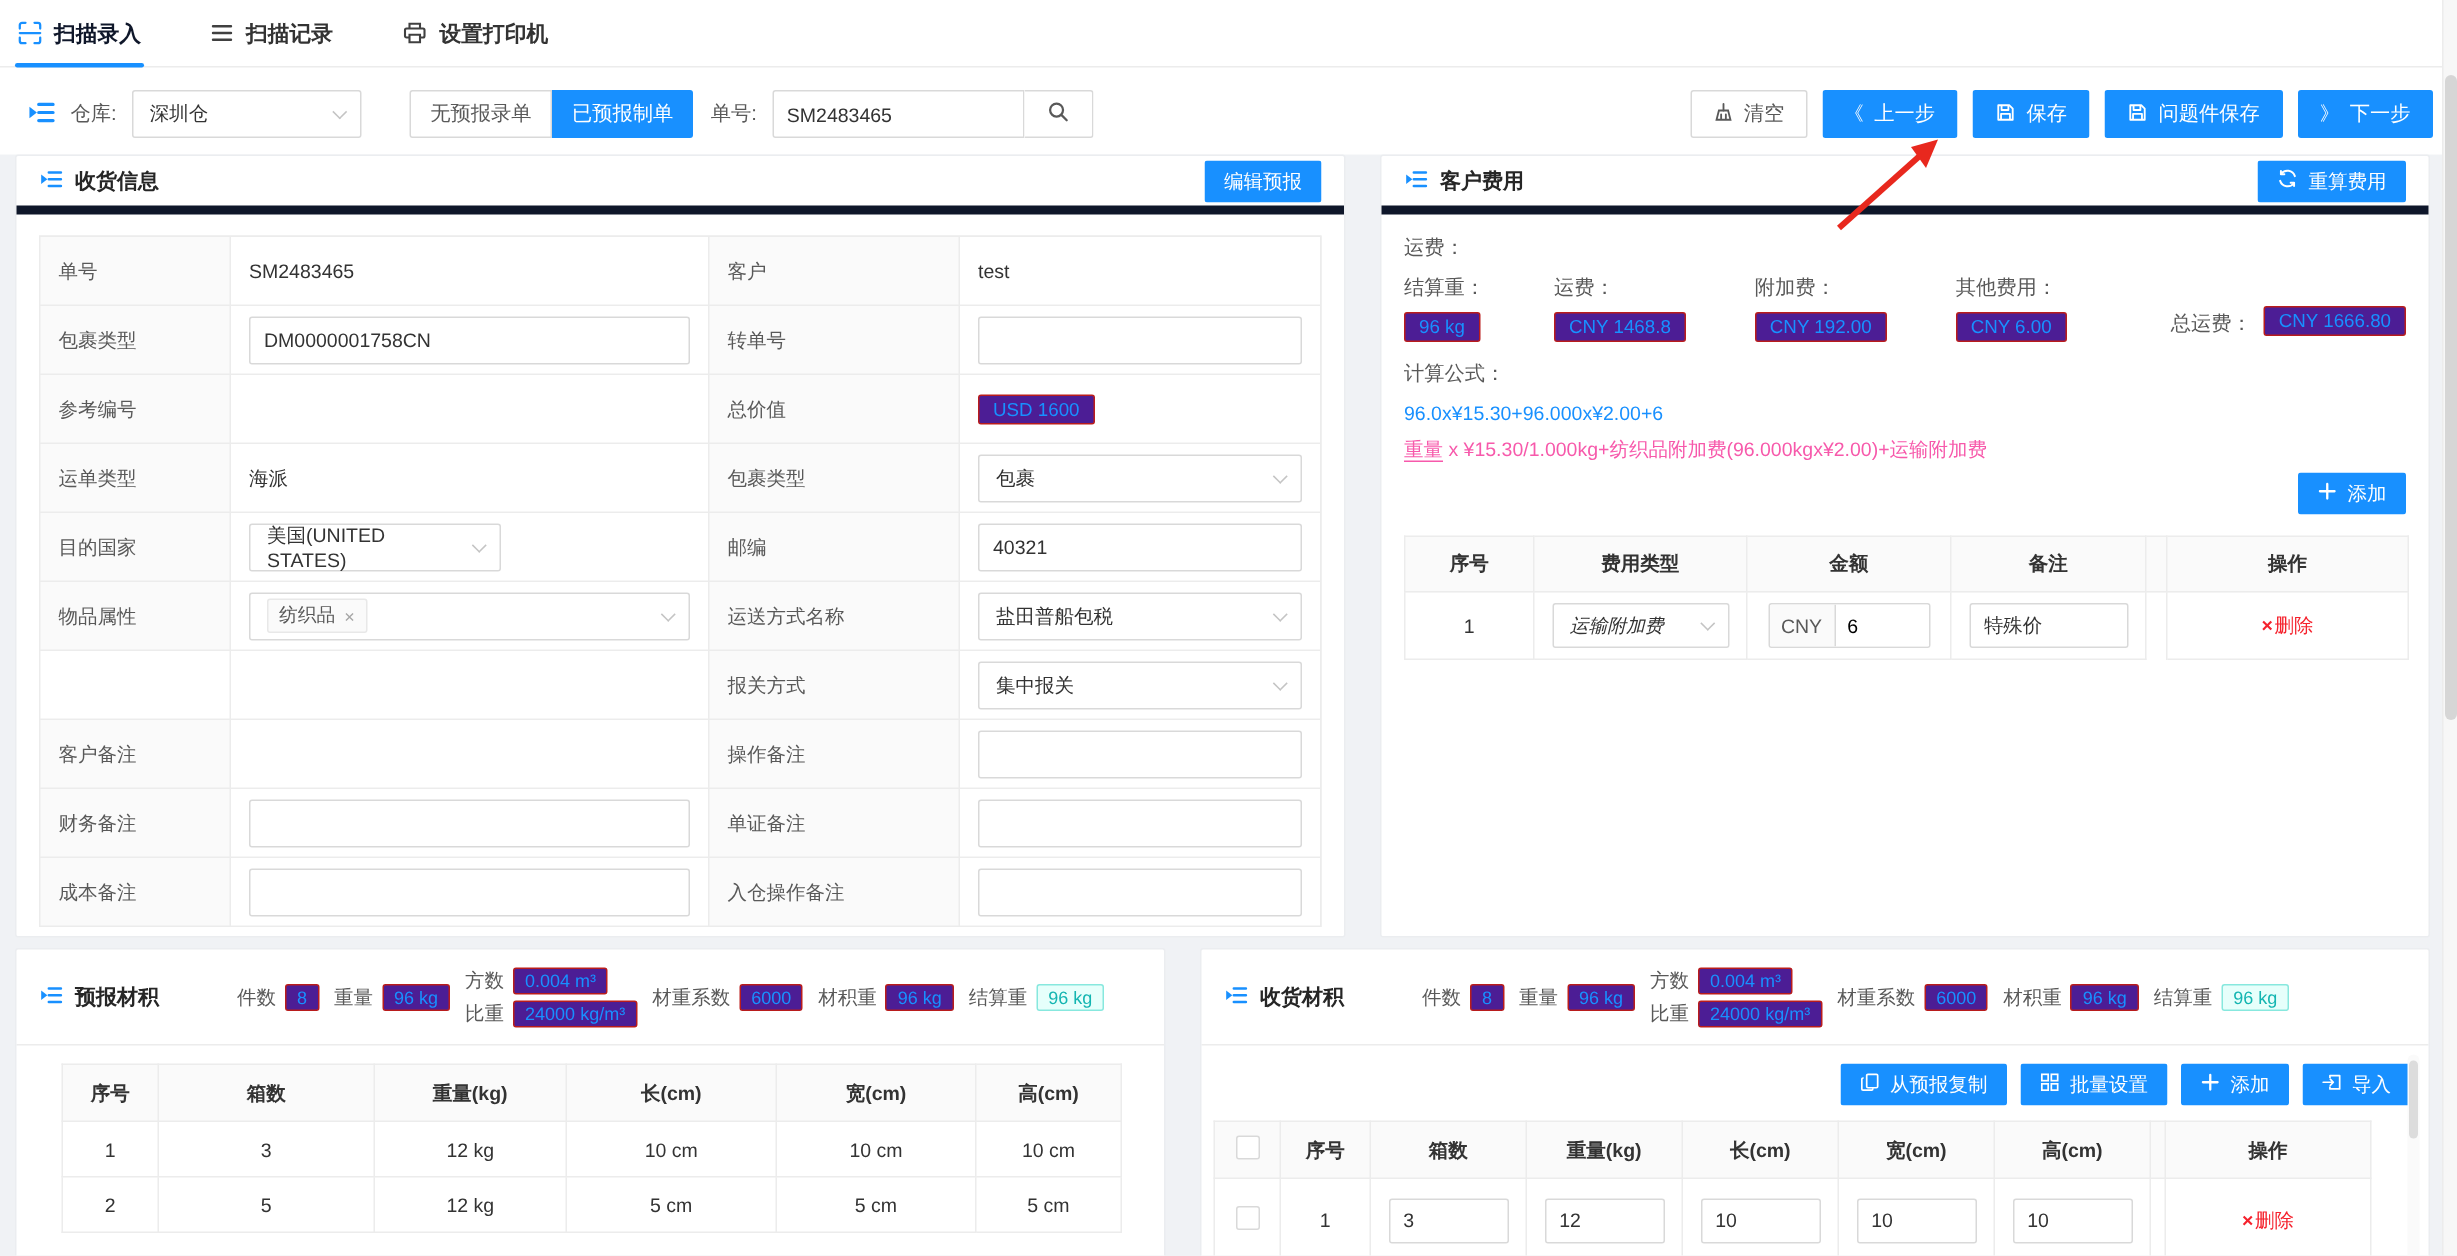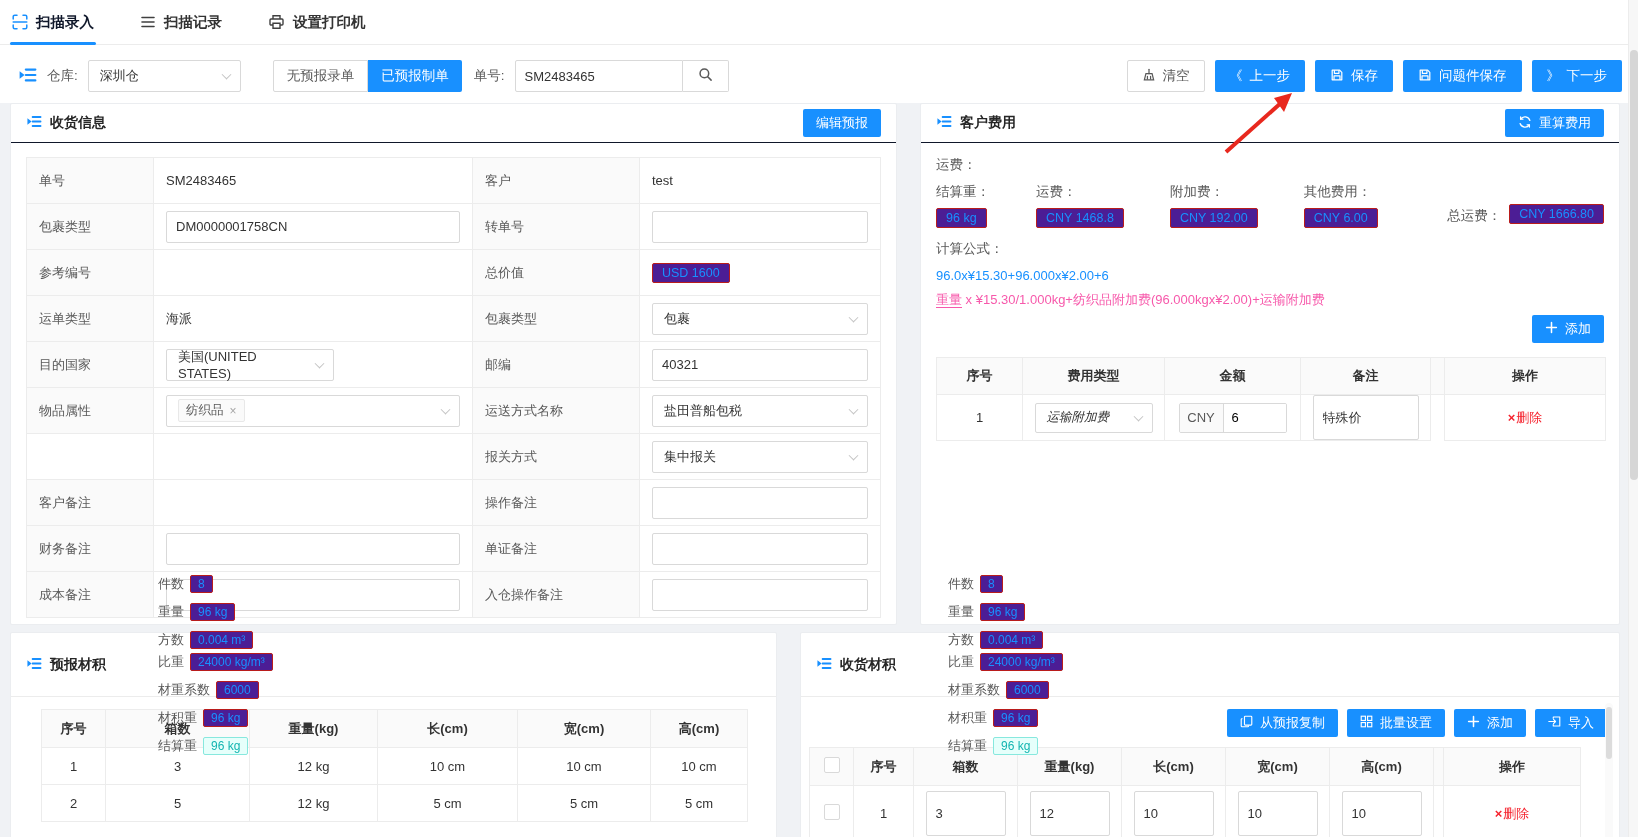--- a/index.html
+++ b/index.html
@@ -33,21 +33,21 @@
   .grp-right { background:#1890ff; color:#fff; border-radius:0 2px 2px 0; }
   .input { height:32px; border:1px solid #d9d9d9; border-radius:2px; padding:0 9px; font-size:13px; color:#333; background:#fff; outline:none; font-family:inherit; }
   .order-group { display:flex; }
   .order-group .input { width:168px; border-radius:2px 0 0 2px; }
   .search-btn { width:46px; height:32px; background:#fff; border:1px solid #d9d9d9; border-left:none; border-radius:0 2px 2px 0; display:flex; align-items:center; justify-content:center; cursor:pointer; }
   .right-btns { margin-left:auto; margin-right:16px; display:flex; gap:10px; }
   .chev-txt { font-size:13px; }
 
   
   .panel { position:absolute; background:#fff; border:1px solid #ebedf0; border-radius:2px; }
-  .panel-head { height:39px; display:flex; align-items:center; padding:0 15px; border-bottom:1px solid #0f172a;justify-content:center; }
+  .panel-head { height:39px; display:flex; align-items:center; padding:0 15px; border-bottom:6px solid #0f172a;justify-content:center; }
   .panel-title { display:flex; align-items:center; gap:8px; font-size:14px; font-weight:700; color:#262626; }
   .head-right { margin-left:auto; }
   .btn-sm { height:28px; padding:0 12px; font-size:13px; }
 
   #panel-receiving { left:10px; top:103px; width:887px; height:522px; }
   #panel-fees { left:920px; top:103px; width:700px; height:522px; }
   #panel-forecast { left:10px; top:632px; width:767px; height:300px; }
   #panel-received { left:800px; top:632px; width:820px; height:300px; }
 
   
@@ -80,25 +80,25 @@
   table.tbl { border-collapse:collapse; table-layout:fixed; }
   .tbl th { background:#fafafa; font-weight:700; font-size:13px; color:#333; border:1px solid #ececec; height:37px; text-align:center; }
   .tbl td { border:1px solid #ececec; text-align:center; font-size:13px; color:#333; height:45px; }
   .fees-table { margin-top:14px; width:670px; }
   .del-link { color:#f5222d; cursor:pointer; white-space:nowrap; font-size:13px; }
   .del-link .x { font-weight:700; margin-right:1px; }
   .amount-grp { display:inline-flex; height:30px; border:1px solid #d9d9d9; border-radius:2px; overflow:hidden; }
   .amount-grp .cur { width:44px; display:flex; align-items:center; justify-content:center; background:#fafafa; border-right:1px solid #d9d9d9; color:#595959; }
   .amount-grp input { width:62px; border:none; outline:none; padding:0 8px; font-size:13px; font-family:inherit; }
   .cell-select { width:118px; height:30px; margin:0 auto;font-style:italic; }
-  .cell-input { width:106px; height:45px; }
+  .cell-input { width:106px; height:30px; }
 
   
   .vol-head { height:64px; display:flex; align-items:center; padding:0 15px; border-bottom:1px solid #ececec; }
-  .vol-stats { display:flex; align-items:flex-start; gap:10px; margin-left:52px;flex-direction:column; }
+  .vol-stats { display:flex; align-items:center; gap:10px; margin-left:52px; }
   .vstat { display:flex; align-items:center; gap:6px; }
   .vstat .sl { color:#595959; font-size:13px; white-space:nowrap; }
   .vcol { display:flex; flex-direction:column; gap:4px; }
   .vcol .vstat .tag-blue { padding:1px 7px; }
   .tag-mini { padding:1px 7px; font-size:12px; }
 
   .fvol-table { margin:12px 30px 0 30px; width:707px; }
   .fvol-table th { height:38px; }
   .fvol-table td { height:37px; }
 

